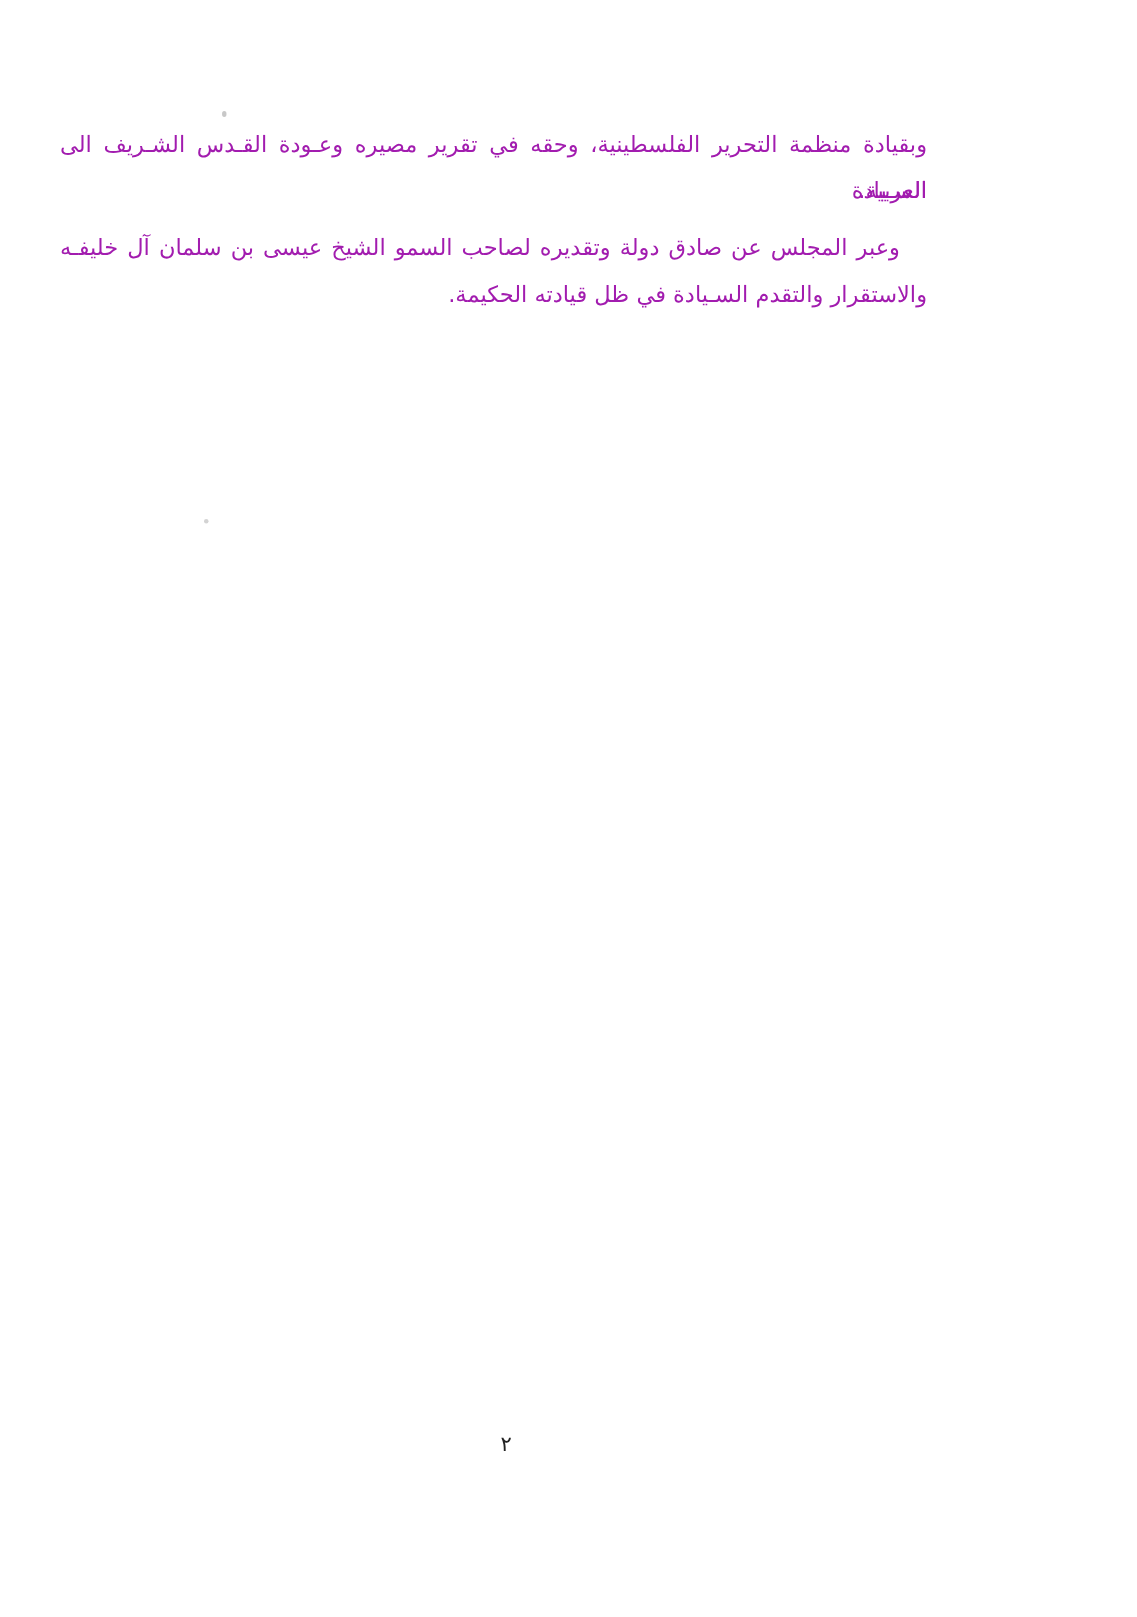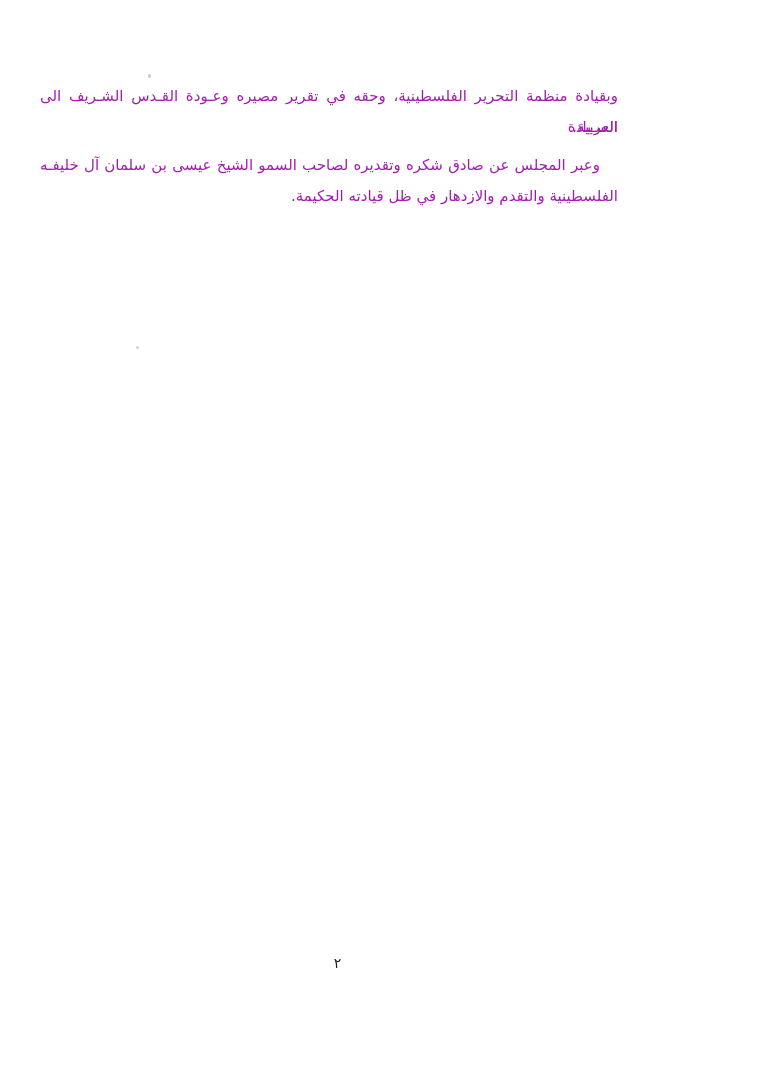--- a/index.html
+++ b/index.html
@@ -60,22 +60,22 @@
 
   <div class="textblock" dir="rtl">
 
     <div class="para">
       <div class="line full">وبقيادة منظمة التحرير الفلسطينية، وحقه في تقرير مصيره وعـودة القـدس الشـريف الى السـيادة</div>
       <div class="line last">العربية.</div>
     </div>
 
 
     <div class="para p3">
-      <div class="line full indent">وعبر المجلس عن صادق شكره وتقديره لصاحب السمو الشيخ عيسى بن سلمان آل خليفـه</div>
-      <div class="line last">الفلسطينية والتقدم والازدهار في ظل قيادته الحكيمة.</div>
+      <div class="line full indent">وعبر المجلس عن صادق دولة وتقديره لصاحب السمو الشيخ عيسى بن سلمان آل خليفـه</div>
+      <div class="line last">والاستقرار والتقدم السـيادة في ظل قيادته الحكيمة.</div>
     </div>
 
   </div>
 
   <div class="pagenum">٢</div>
 
   <div class="speck s1"></div>
   <div class="speck s2"></div>
 
 </div>

